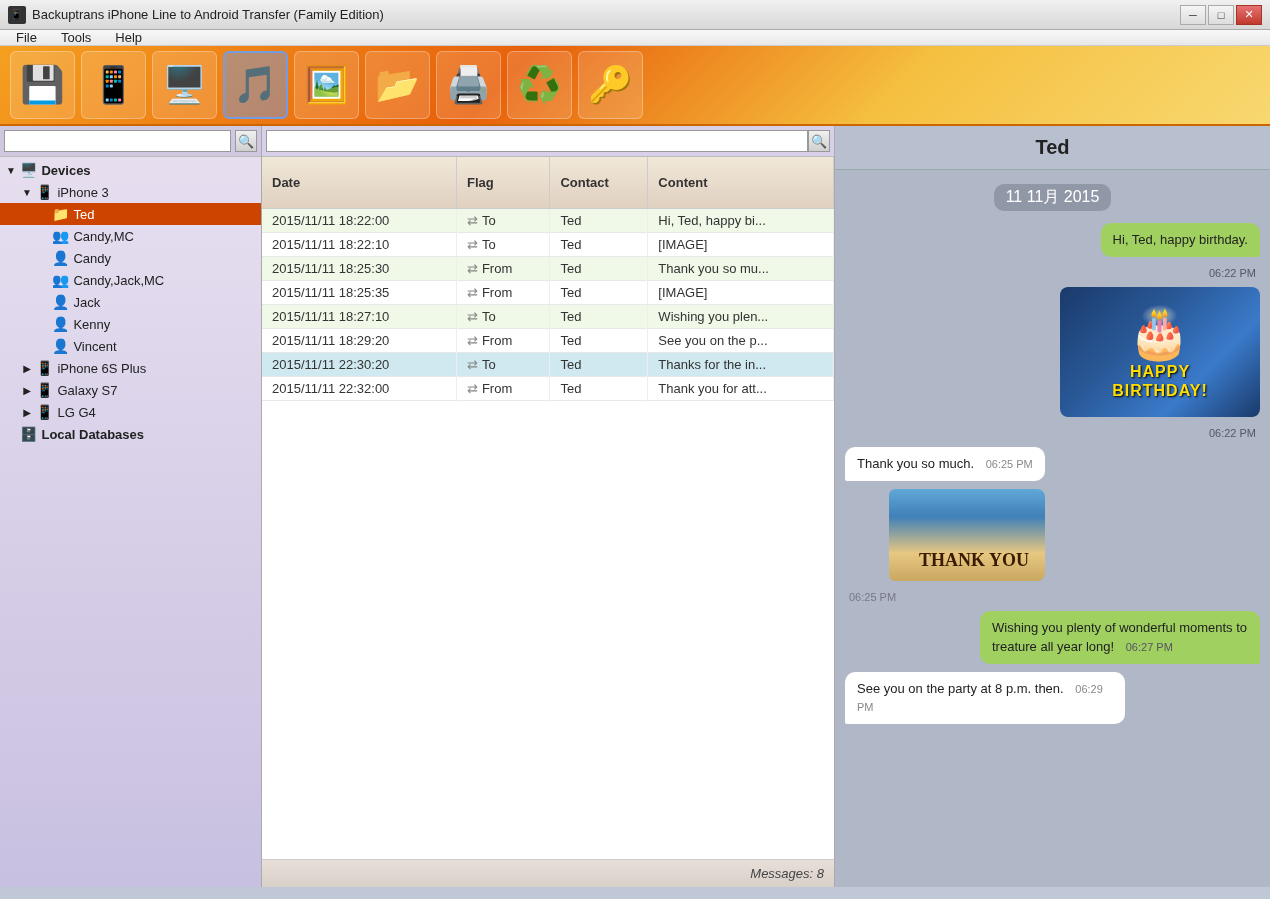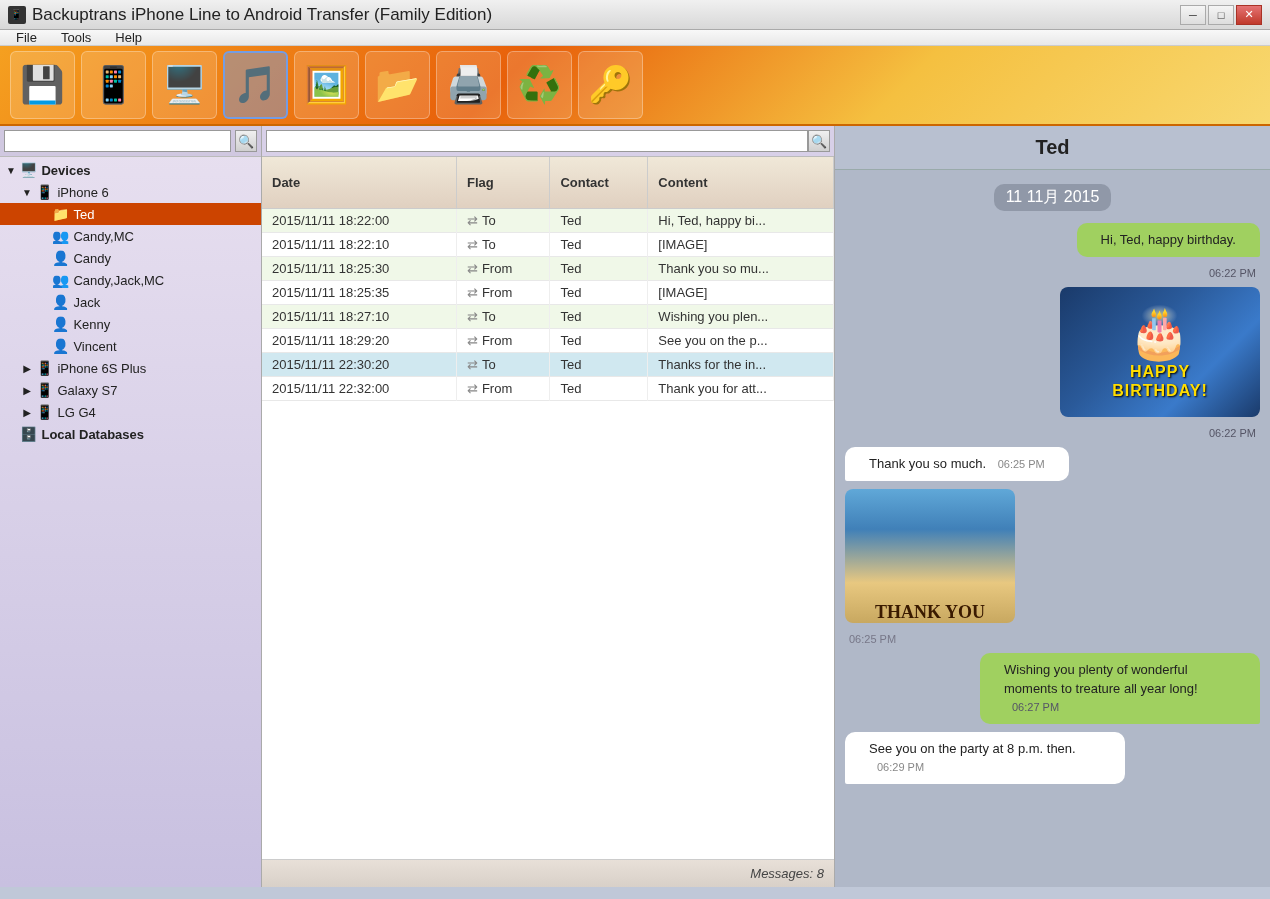--- a/index.html
+++ b/index.html
@@ -11,21 +11,21 @@
       height: 30px;
       display: flex;
       align-items: center;
       justify-content: space-between;
       padding: 0 8px;
       border-bottom: 1px solid #aaa;
       user-select: none;
     }
     #titlebar-left { display: flex; align-items: center; gap: 6px; }
     #titlebar-icon { width: 18px; height: 18px; background: #333; border-radius: 2px; display: flex; align-items: center; justify-content: center; color: white; font-size: 10px; }
-    #titlebar-title { font-size: 17px; color: #222; }
+    #titlebar-title { font-size: 13px; color: #222; }
     #titlebar-buttons { display: flex; gap: 2px; }
     .title-btn { width: 26px; height: 20px; background: linear-gradient(to bottom, #f5f5f5, #ddd); border: 1px solid #aaa; cursor: pointer; display: flex; align-items: center; justify-content: center; font-size: 11px; color: #333; }
     .title-btn.close { background: linear-gradient(to bottom, #e57373, #c0392b); color: white; border-color: #a93226; }
 
     
     #menubar {
       background: linear-gradient(to bottom, #f8f8f8, #e8e8e8);
       height: 16px;
       display: flex;
       align-items: center;
@@ -235,21 +235,21 @@
       margin: 4px 0;
     }
     .chat-bubble-row {
       display: flex;
       flex-direction: column;
     }
     .chat-bubble-row.outgoing { align-items: flex-end; }
     .chat-bubble-row.incoming { align-items: flex-start; }
     .chat-bubble {
       max-width: 280px;
-      padding: 8px 24px;
+      padding: 8px 12px;
       border-radius: 10px;
       font-size: 13px;
       line-height: 1.4;
       position: relative;
     }
     .chat-bubble.outgoing {
       background: #a0d060;
       color: #222;
       border-bottom-right-radius: 2px;
     }
@@ -291,27 +291,29 @@
     .birthday-text {
       font-size: 16px;
       font-weight: 900;
       color: #ffdd00;
       text-shadow: 1px 1px 2px #000;
       letter-spacing: 1px;
       line-height: 1.2;
     }
     .thankyou-img {
       width: 170px;
-      height: 134px;
+      height: 92px;
       background: linear-gradient(to bottom, #60a8d8 0%, #4080b8 30%, #e8c880 70%, #c8a860 100%);
       border-radius: 6px;
       display: flex;
       align-items: flex-end;
       justify-content: center;
+      padding-bottom: 10px;
       overflow: hidden;
+      margin-left: 44px;
     }
     .thankyou-text-img {
       font-size: 18px;
       font-weight: bold;
       color: #3a1a00;
       font-family: cursive;
     }
 
     
     #chat-messages::-webkit-scrollbar { width: 10px; }
@@ -386,21 +388,21 @@
 
       <div class="tree-item level0">
         <span class="tree-expand">▼</span>
         <span class="tree-icon">🖥️</span>
         <span>Devices</span>
       </div>
 
       <div class="tree-item level1">
         <span class="tree-expand">▼</span>
         <span class="tree-icon">📱</span>
-        <span>iPhone 6</span>
+        <span>iPhone 3</span>
       </div>
 
       <div class="tree-item level2 selected">
         <span class="tree-expand">&nbsp;</span>
         <span class="tree-icon">📁</span>
         <span>Ted</span>
       </div>
 
       <div class="tree-item level2">
         <span class="tree-expand">&nbsp;</span>

